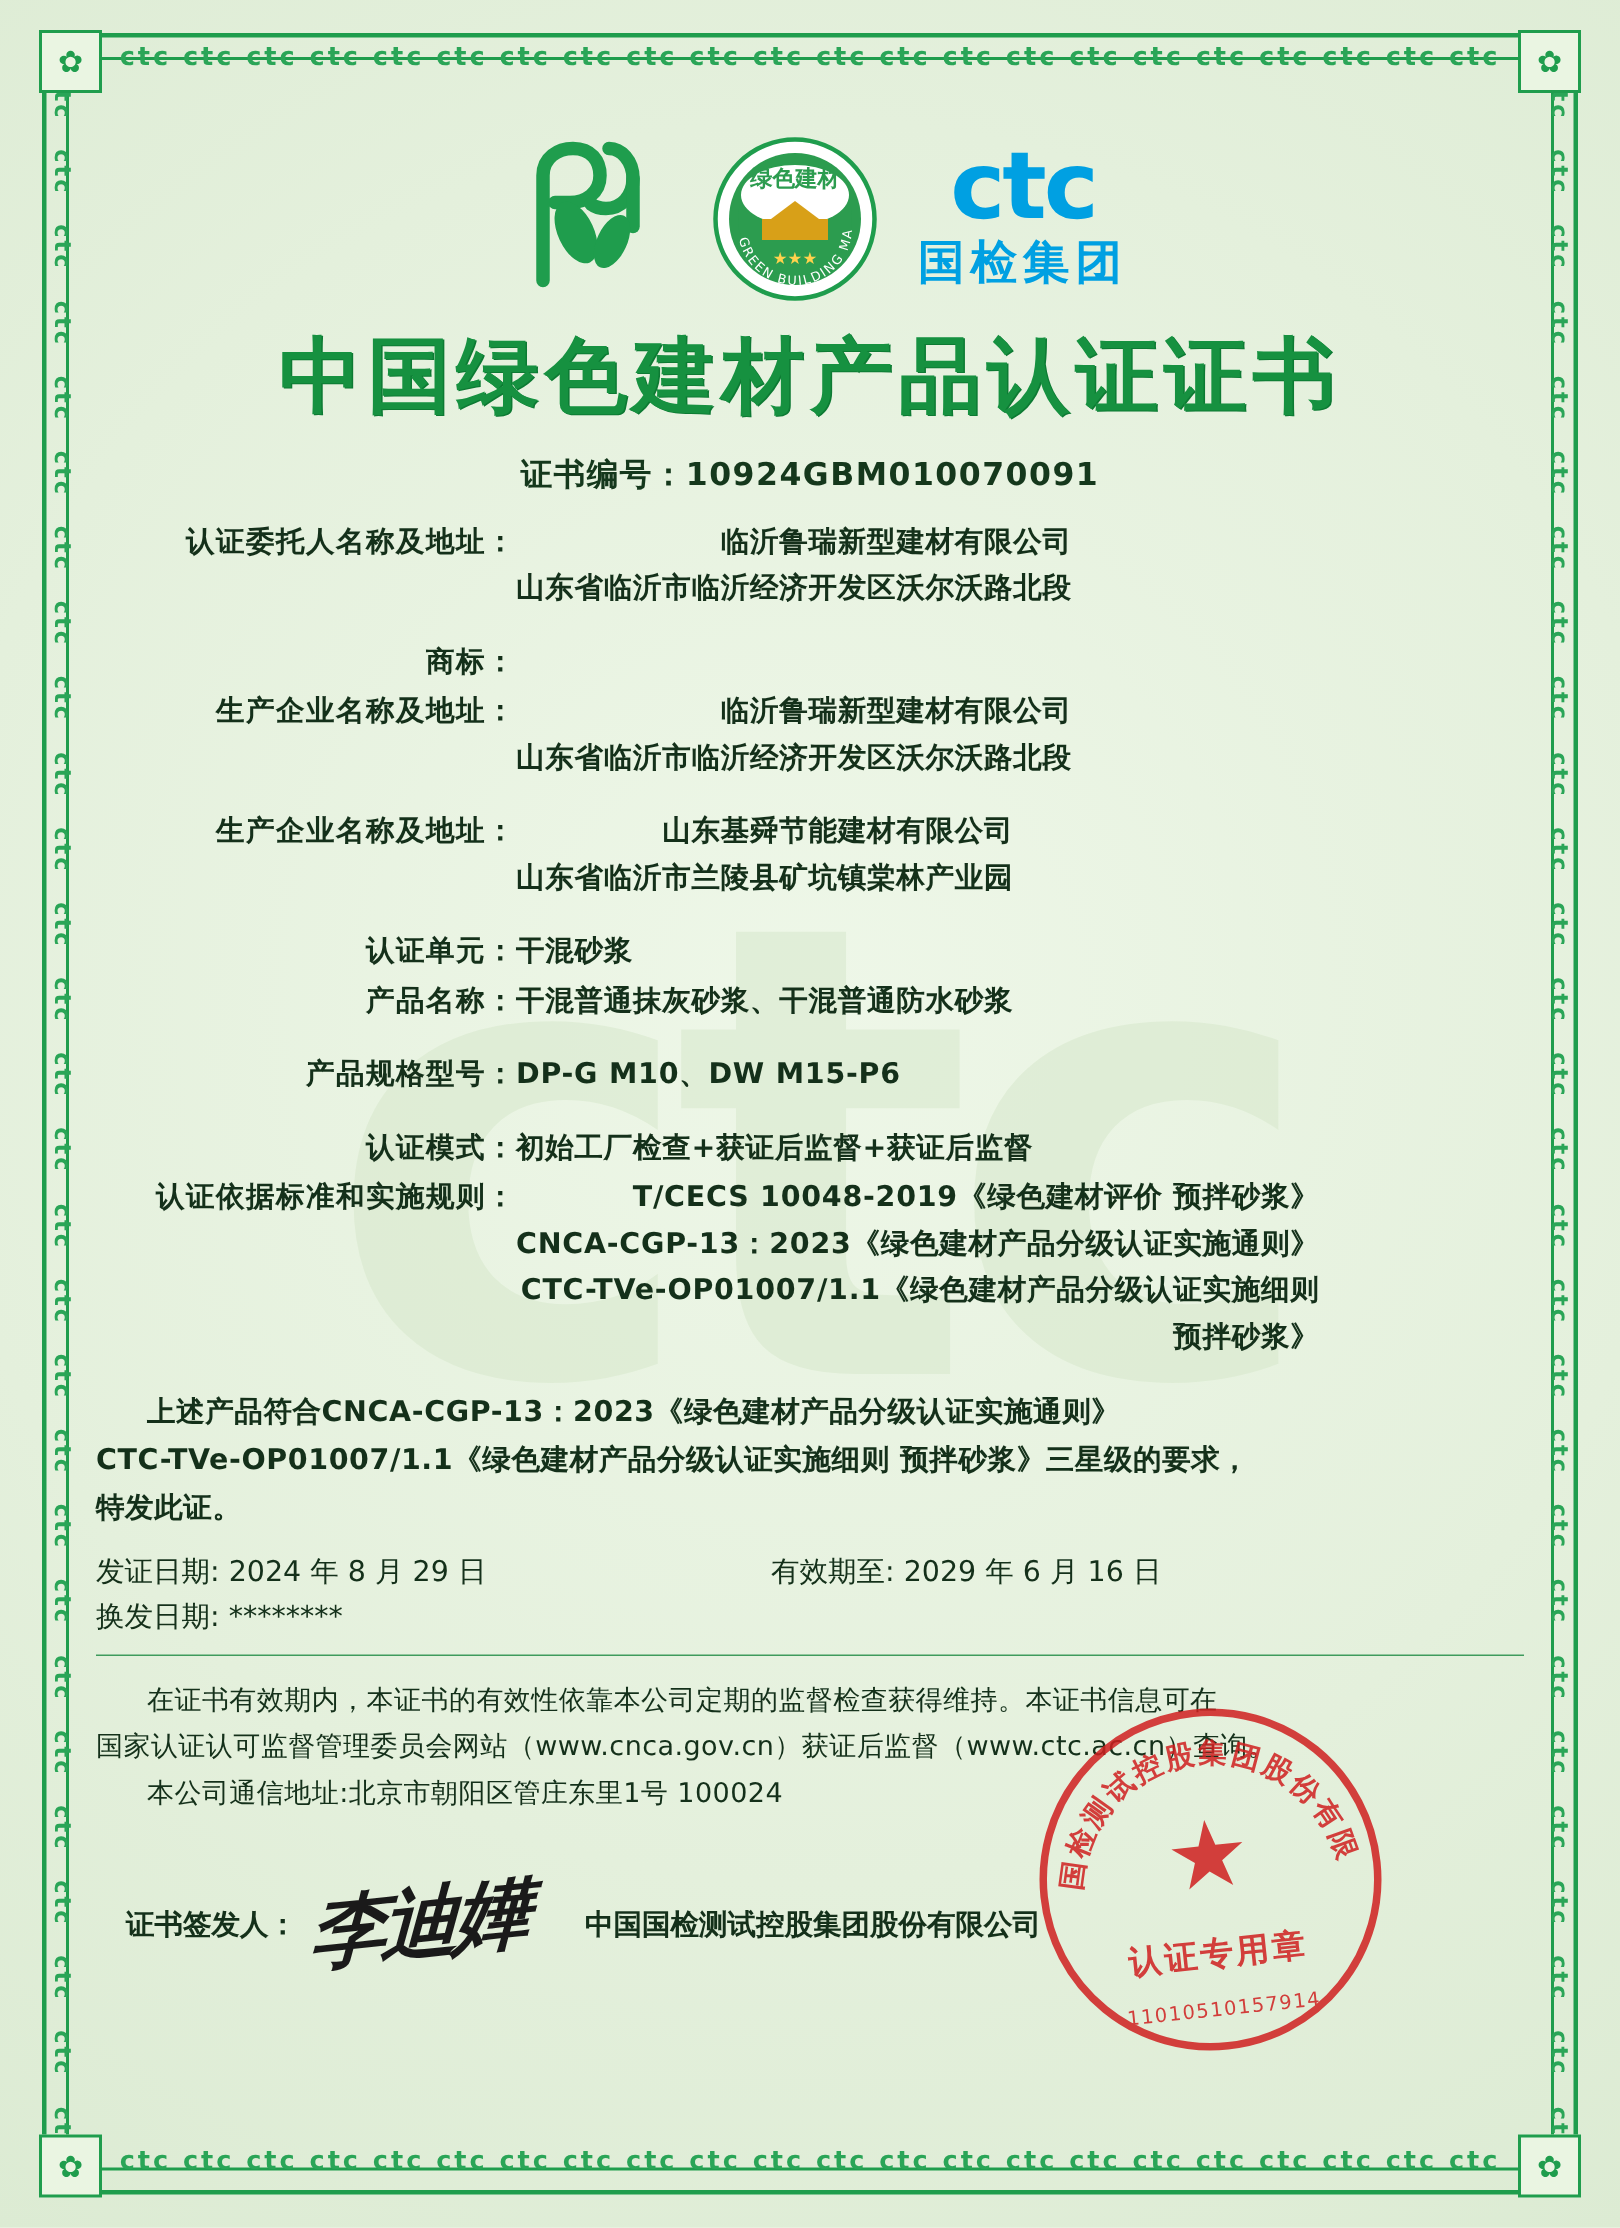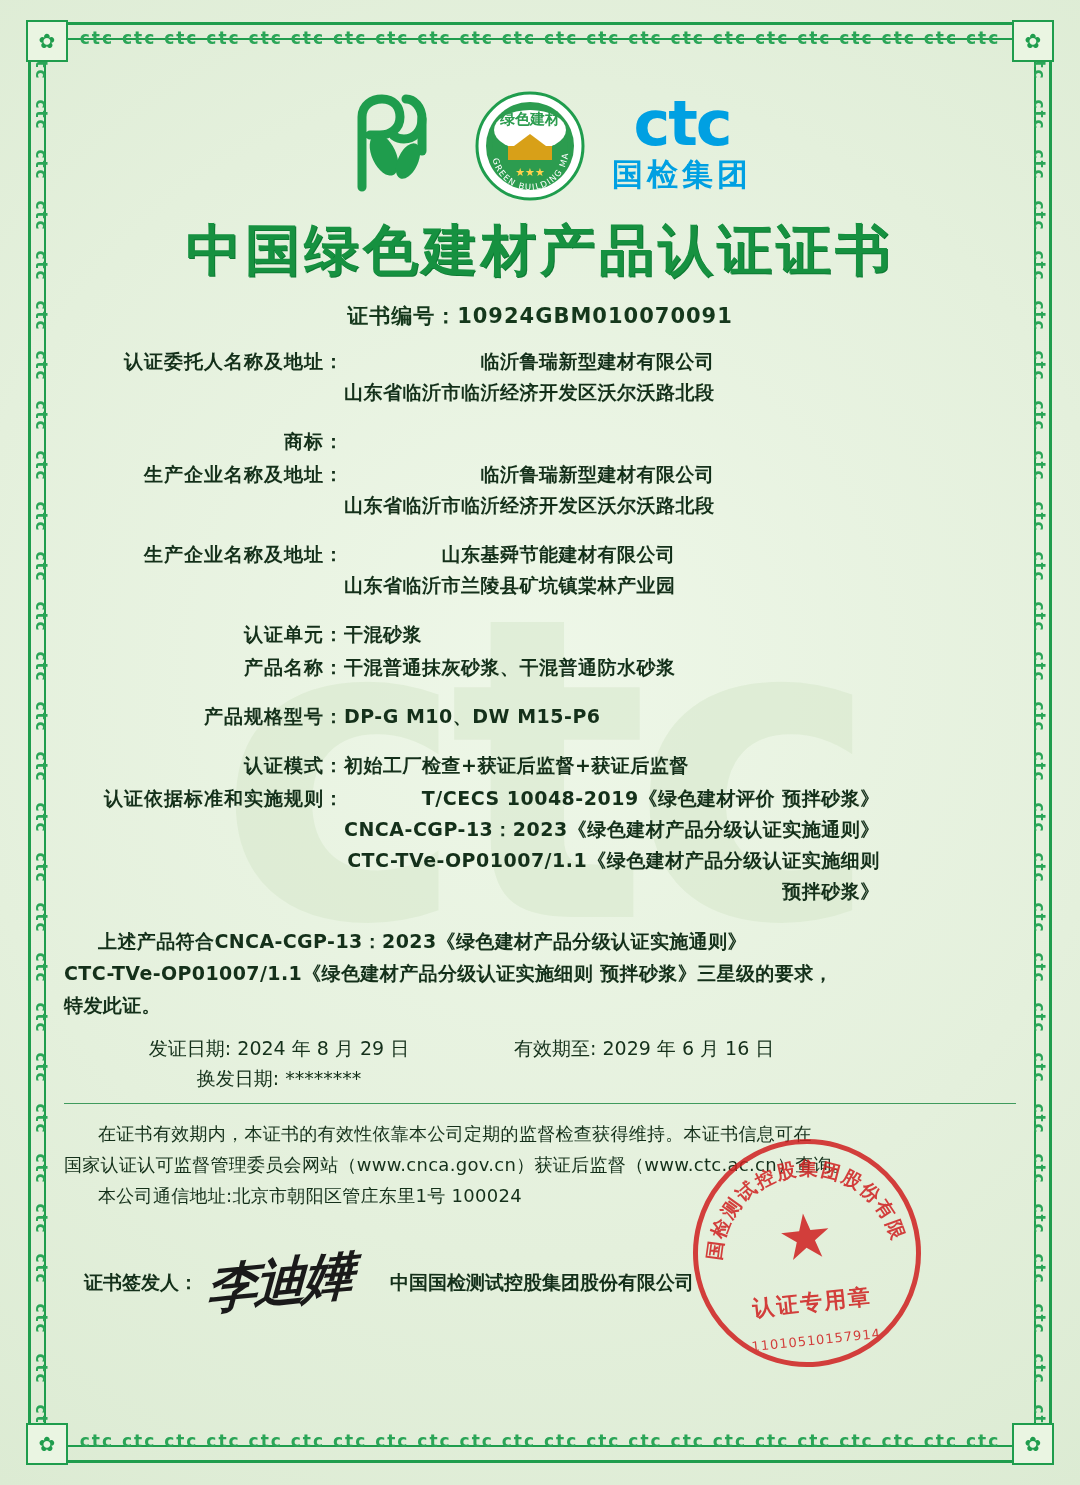--- a/index.html
+++ b/index.html
@@ -99,21 +99,21 @@
   .gap{height:16px;}
   .vline{line-height:31px;font-weight:bold;}
 
   .statement{
     margin-top:18px;font-size:19px;color:#14301a;line-height:32px;font-weight:bold;
     letter-spacing:.4px;
   }
   .statement .indent{text-indent:34px;display:block;}
 
   .dates{
-    margin-top:12px;font-size:19px;color:#14301a;display:flex;line-height:30px;text-align:center;
+    margin-top:12px;font-size:19px;color:#14301a;display:flex;line-height:30px;
   }
   .dates .left{width:430px;}
   .dates .right{padding-left:20px;}
 
   .hr{
     border:0;border-top:1px solid #3f9b5d;margin:10px 0 0 0;
   }
 
   .notes{
     margin-top:14px;font-size:18px;color:#14301a;line-height:31px;letter-spacing:.3px;

